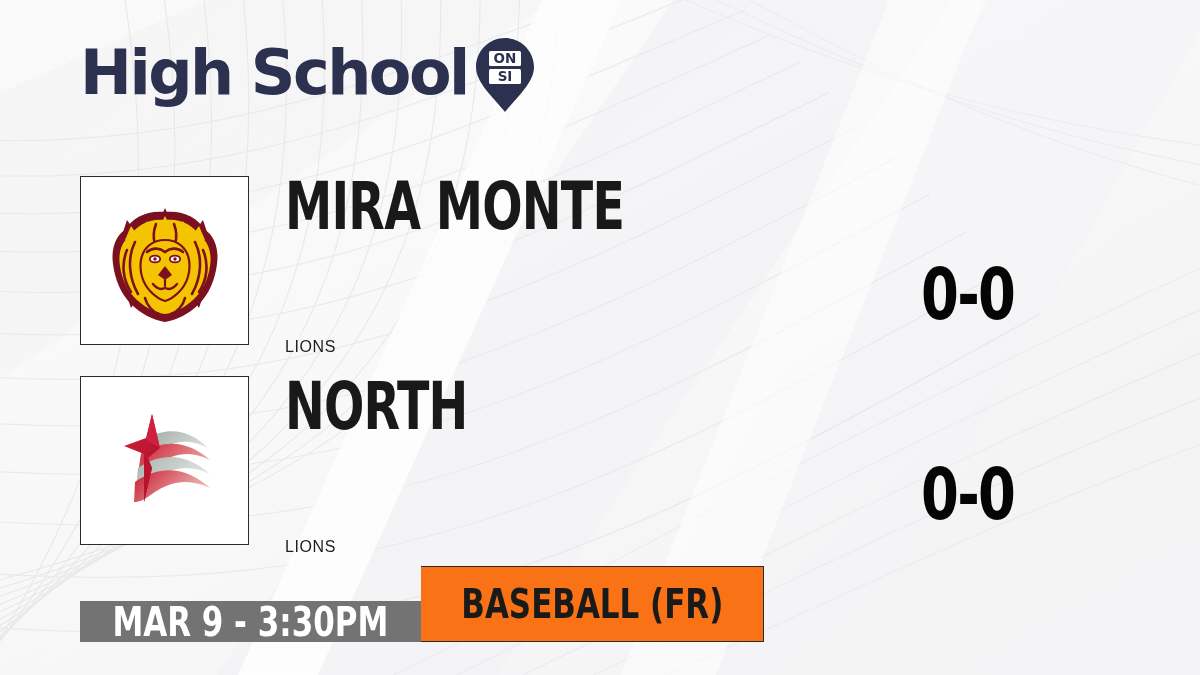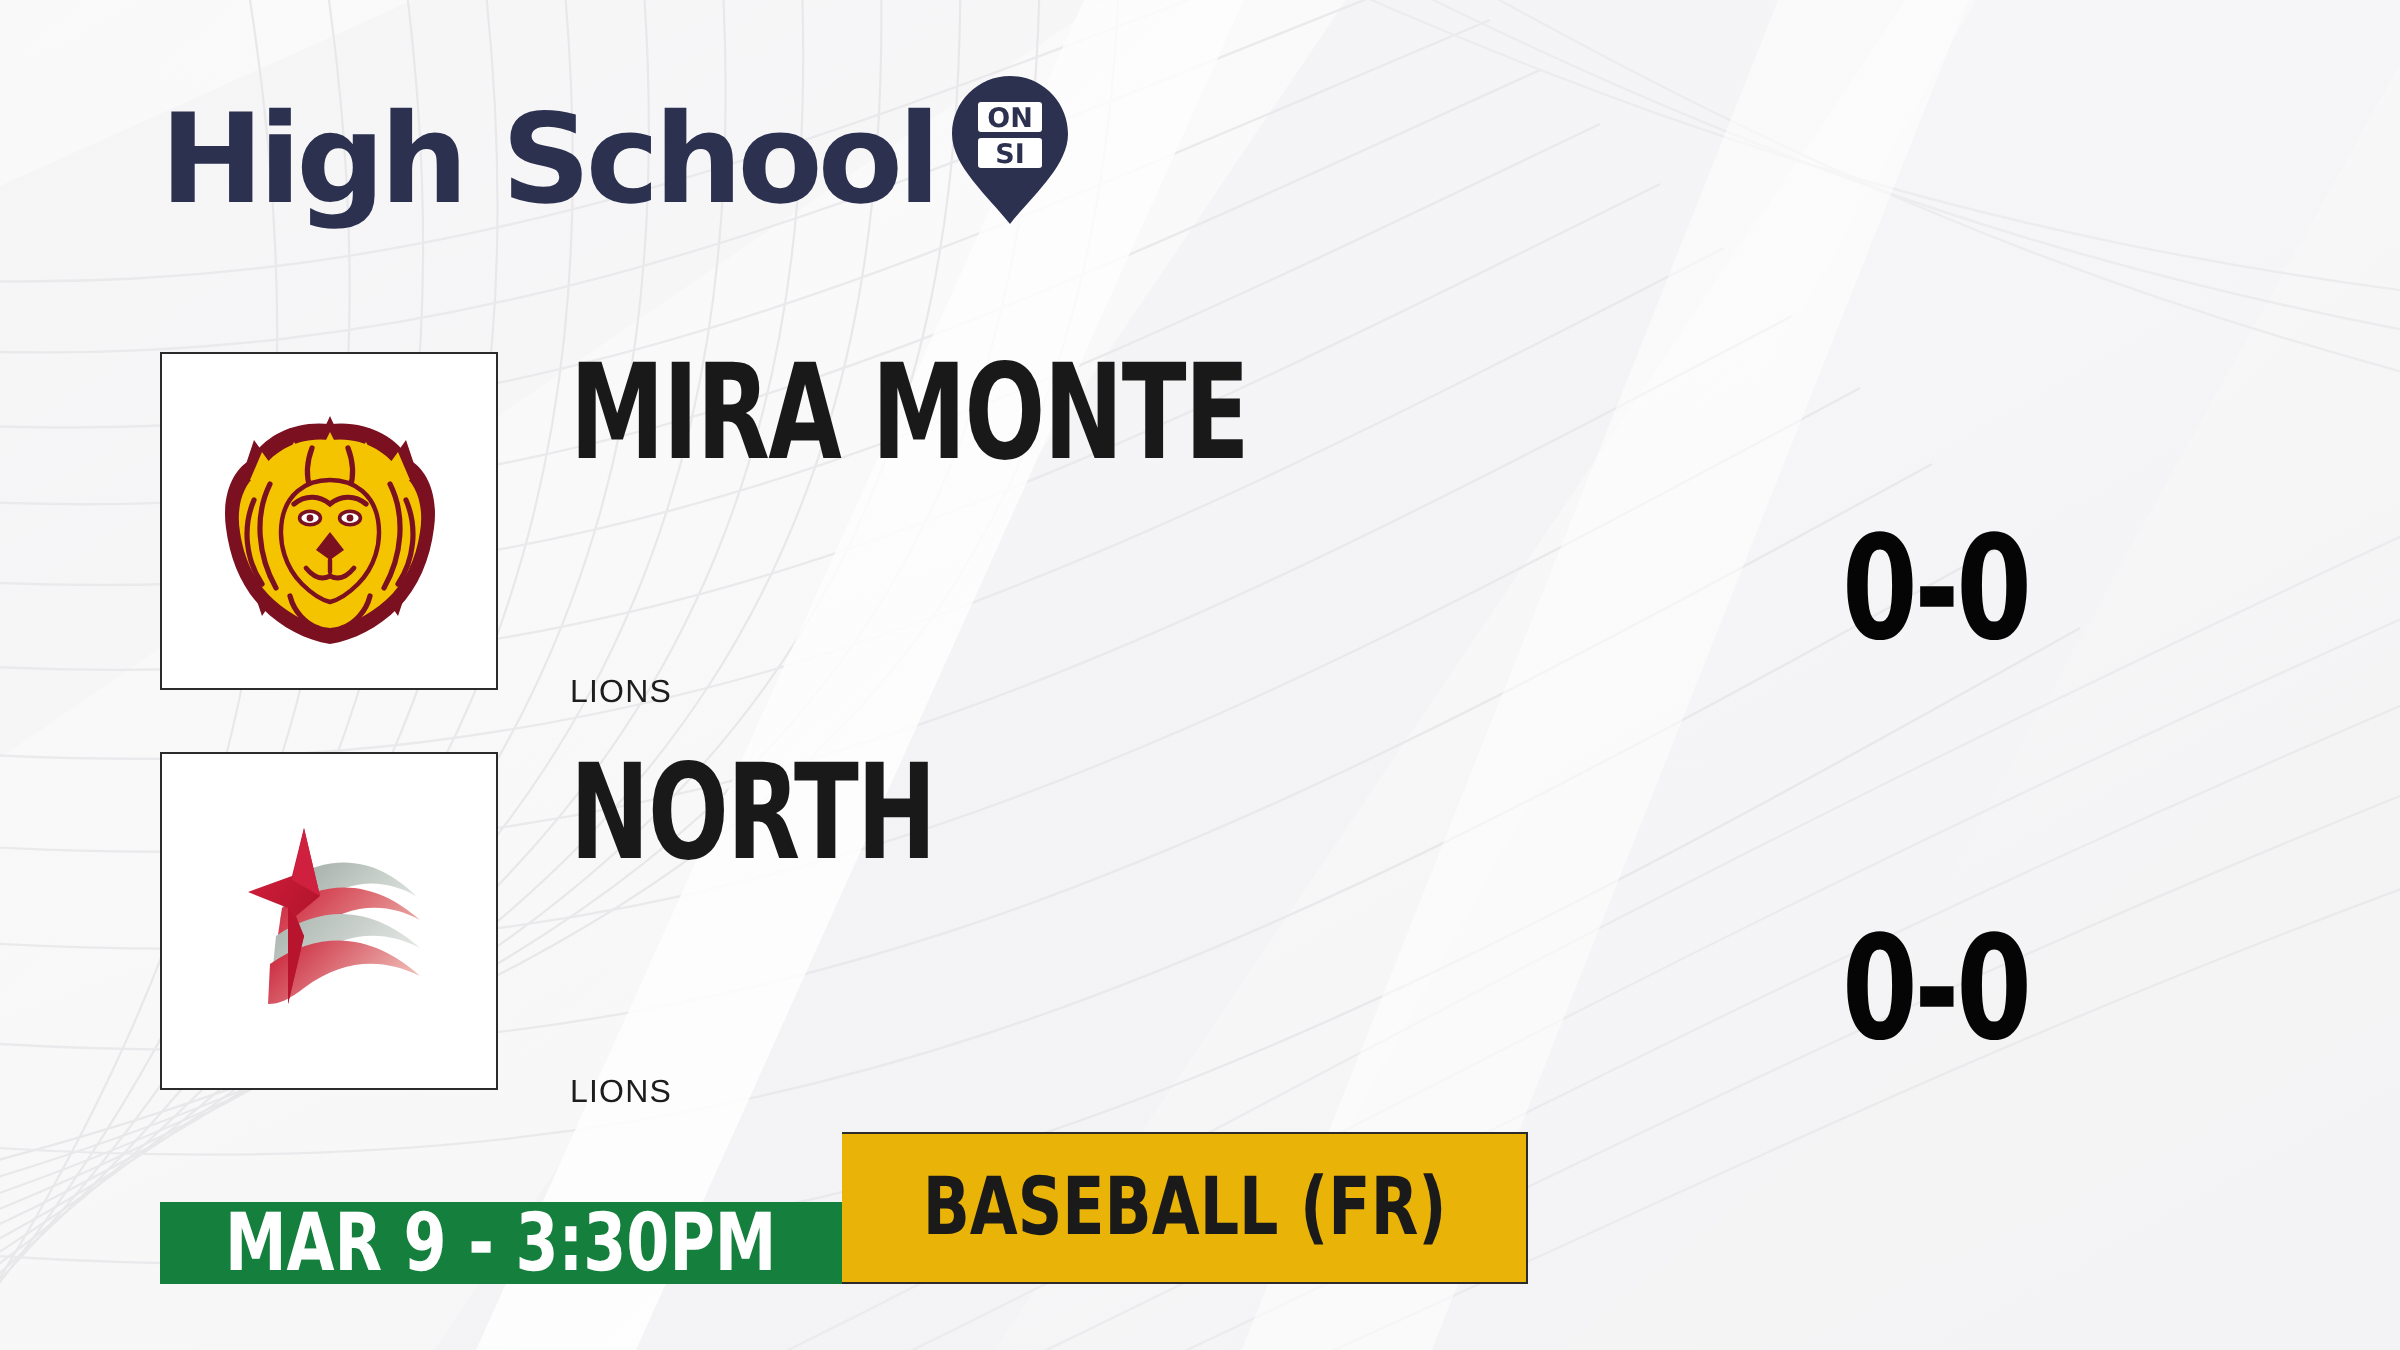--- a/index.html
+++ b/index.html
@@ -18,21 +18,21 @@
     overflow:hidden;
   }
 
   
   .bg-layer { position:absolute; inset:0; pointer-events:none; }
   .bg-svg { position:absolute; inset:0; width:1200px; height:675px; display:block; }
 
   
   #header { position:absolute; left:80px; top:34px; }
 
-  .logo-row { display:flex; align-items:flex-end; }
+  .logo-row { display:flex; align-items:center; }
 
   .logo-wordmark {
     font-family:"DejaVu Sans", sans-serif;
     font-weight:700;
     font-size:62px;
     letter-spacing:-2.5px;
     line-height:64px;
     color:#2d3150;
   }
 
@@ -135,27 +135,27 @@
     justify-content:center;
     font-family:"DejaVu Sans Condensed","DejaVu Sans", sans-serif;
     font-weight:700;
     font-stretch:condensed;
     font-size:40px;
     letter-spacing:0px;
     white-space:nowrap;
   }
   #info-datetime {
     width:341px;
-    background:#15803d;
+    background:#737373;
     color:#ffffff;
     margin-top:35px;
   }
   #info-sport {
     width:343px;
-    background:#eab308;
+    background:#f97316;
     color:#1a1a1a;
     border:1.5px solid #2b2b2b;
     border-left:none;
   }
   .info-inner {
     display:inline-block;
     transform:scaleX(0.86);
     transform-origin:center center;
   }
 </style>

